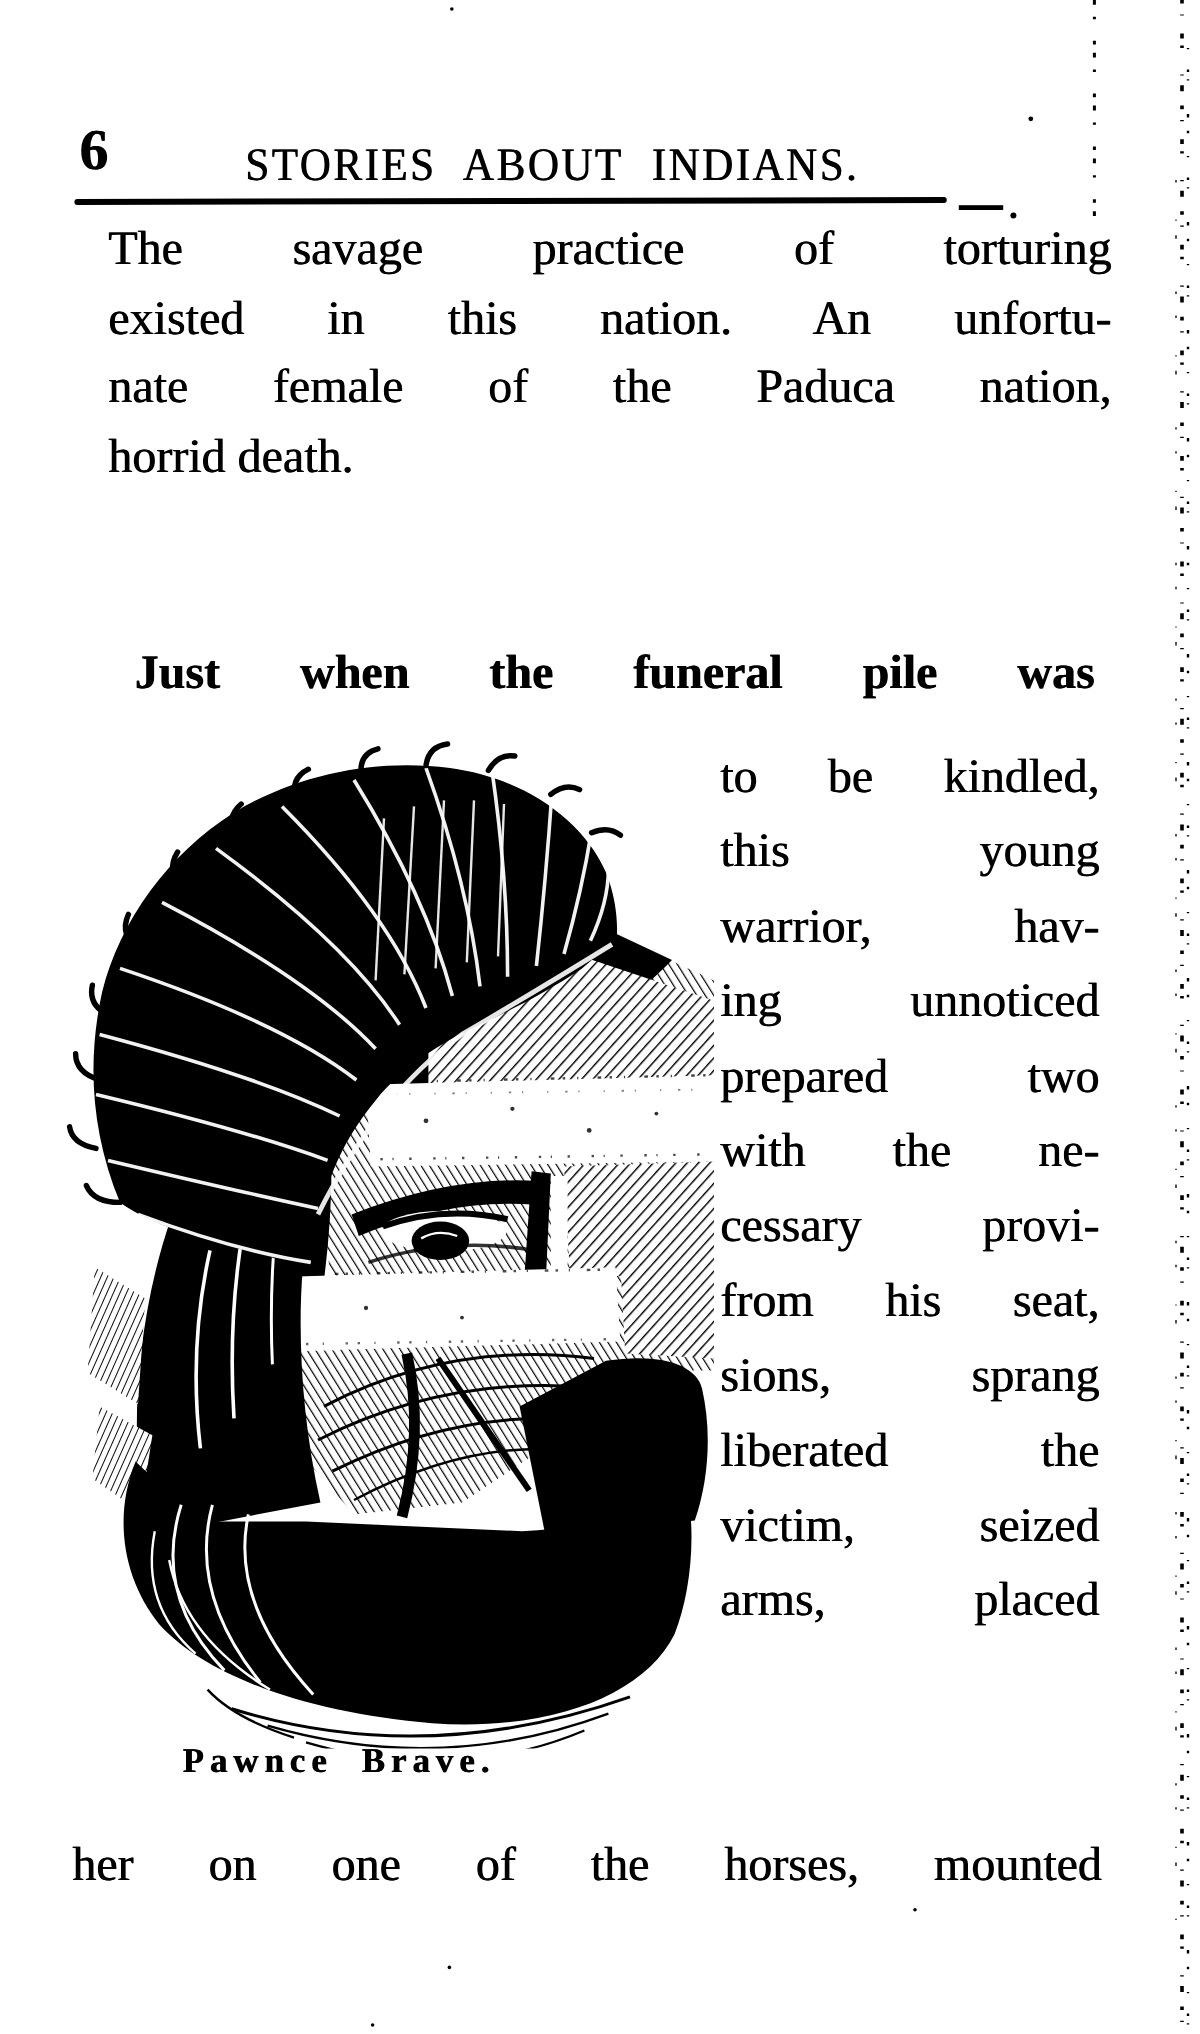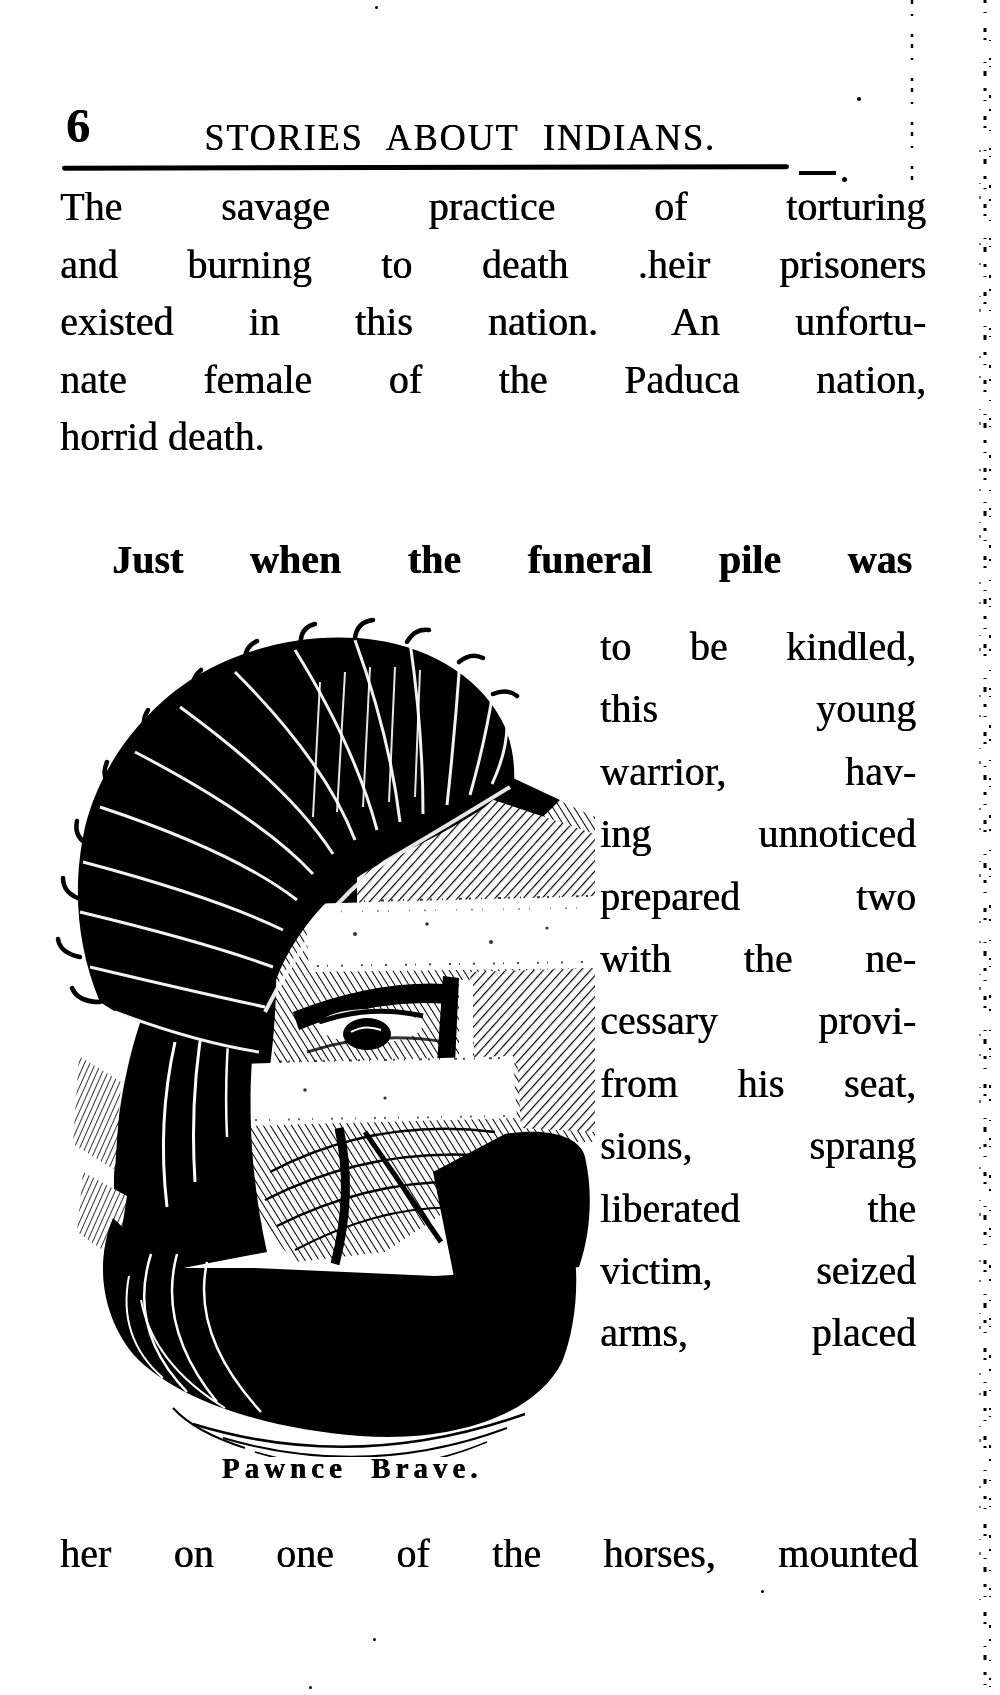--- a/index.html
+++ b/index.html
@@ -17,47 +17,46 @@
     font-size:36px;letter-spacing:2px;word-spacing:13px;
     transform:scaleY(1.08);transform-origin:top left;
   }
   .rule{left:62px;top:165px;width:727px;height:5px;background:#000;border-radius:3px;transform:rotate(-0.12deg);}
   .rule-dash{left:799px;top:171px;width:37px;height:4px;background:#000;}
   .rule-dot{left:842px;top:177px;width:5px;height:5px;background:#000;border-radius:50%;}
   
   .bodytext{font-size:40px;}
   .jl{text-align:justify;text-align-last:justify;}
   .para1{left:60px;top:178px;width:866px;}
-  .para1 div{line-height:57.6px;}
+  .para1 div{line-height:57.6px;margin-left:30px;}
   .lead{left:56px;top:530px;width:856px;line-height:60px;text-indent:56px;font-weight:bold;}
   .col{left:600px;top:616px;width:316px;}
   .col div{line-height:62.4px;}
   .closing{left:60px;top:1524px;width:858px;line-height:60px;}
   .caption{
-    left:152px;top:1452px;width:400px;text-align:center;
+    left:152px;top:1452px;width:400px;
     font-size:29px;font-weight:bold;letter-spacing:5px;word-spacing:12px;
   }
   
   .figure{left:55px;top:612px;width:540px;height:845px;}
   
   .speck{background:#000;border-radius:50%;}
   .edge-noise{left:900px;top:0;width:100px;height:1695px;}
 </style>
 </head>
 <body>
 
 <div class="abs pageno ink">6</div>
 <div class="abs header ink">STORIES ABOUT INDIANS.</div>
 <div class="abs rule"></div>
 <div class="abs rule-dash"></div>
 <div class="abs rule-dot"></div>
 
 <div class="abs para1 bodytext ink">
   <div class="jl">The savage practice of torturing</div>
-  <div class="jl">and burning to death .heir prisoners</div>
   <div class="jl">existed in this nation.  An unfortu-</div>
   <div class="jl">nate female of the Paduca nation,</div>
   <div>horrid death.</div>
 </div>
 
 <div class="abs lead bodytext jl ink">Just when the funeral pile was</div>
 
 <div class="abs figure">
 <svg width="540" height="845" viewBox="0 0 540 845" xmlns="http://www.w3.org/2000/svg">
   <defs>

